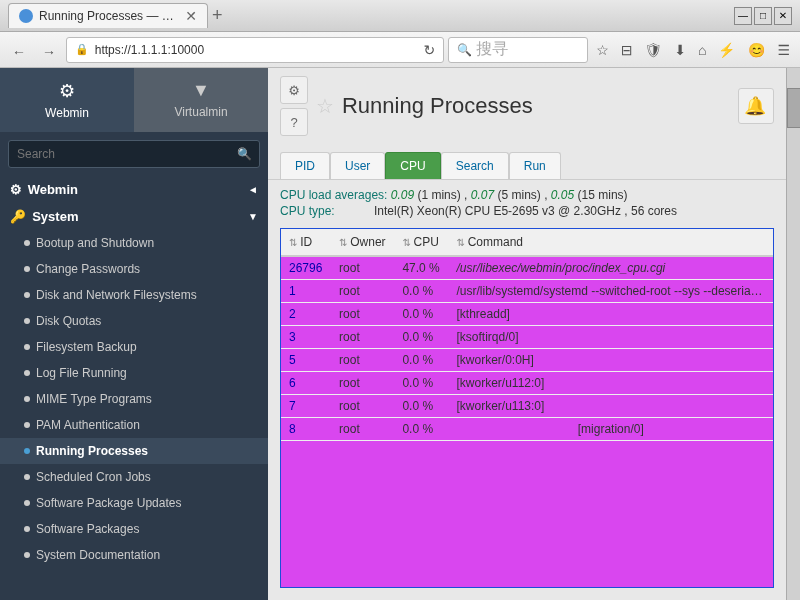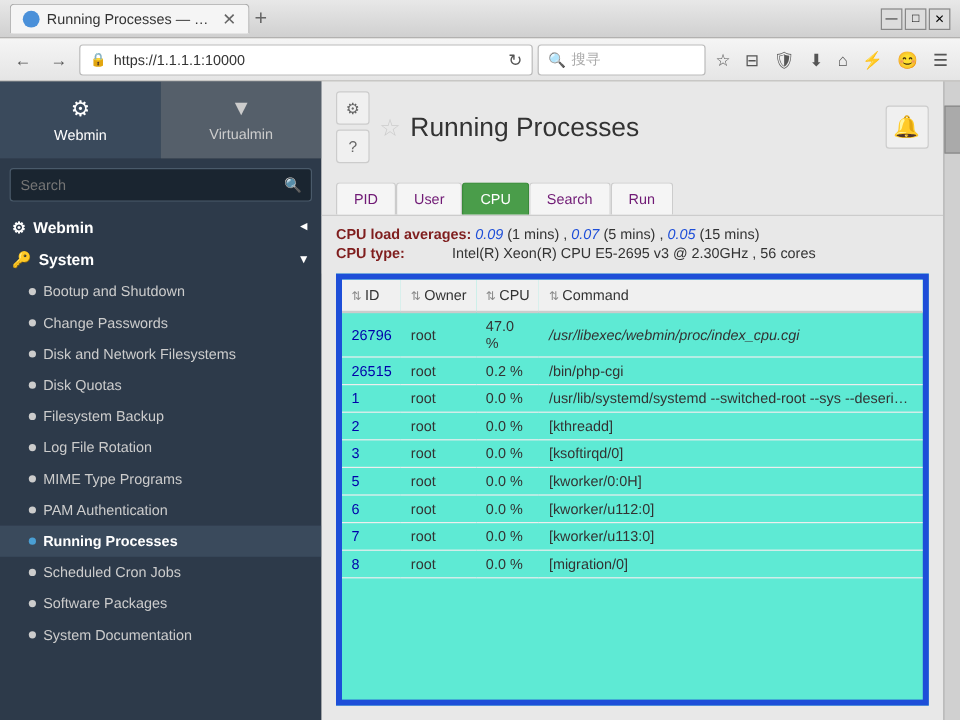--- a/index.html
+++ b/index.html
@@ -194,49 +194,49 @@
       padding: 8px 12px 0;
       background: #e8e8e8;
       gap: 0;
     }
     .tab-btn {
       padding: 6px 14px;
       border: 1px solid #ccc;
       background: #f5f5f5;
       cursor: pointer;
       font-size: 12px;
-      color: #701a75;
+      color: #0369a1;
       border-radius: 3px 3px 0 0;
       border-bottom: none;
     }
     .tab-btn.active {
       background: #4a9d4a;
       color: white;
       border-color: #3a8a3a;
     }
 
     
     .cpu-info {
       padding: 8px 12px;
       background: #e8e8e8;
       font-size: 12px;
       border-top: 1px solid #ccc;
     }
     .cpu-info-row { margin-bottom: 2px; }
-    .cpu-info-label { font-weight: bold; color: #7f1d1d; }
+    .cpu-info-label { font-weight: normal; color: #0f766e; }
     .cpu-info-value { color: #333; }
-    .cpu-highlight { color: #1d4ed8; font-style: italic; }
+    .cpu-highlight { color: #15803d; font-style: italic; }
 
     
     .process-table-wrap {
       flex: 1;
       overflow-y: auto;
-      background: #5eead4;
+      background: #d946ef;
       margin: 0 12px 12px;
-      border: 5px solid #1d4ed8;
+      border: 1px solid #1d4ed8;
     }
     .process-table { width: 100%; border-collapse: collapse; font-size: 12px; }
     .process-table thead { background: #f0f0f0; }
     .process-table th {
       padding: 6px 8px;
       text-align: left;
       border-bottom: 2px solid #ccc;
       font-weight: normal;
       color: #333;
       cursor: pointer;
@@ -286,21 +286,21 @@
 <div class="browser-toolbar">
   <button class="nav-btn">←</button>
   <button class="nav-btn">→</button>
   <div class="address-bar">
     <span style="font-size:11px;color:#888;">🔒</span>
     <span class="address-text">https://1.1.1.1:10000</span>
     <span class="refresh-btn">↻</span>
   </div>
   <div class="search-bar">
     <span style="color:#888;font-size:12px;">🔍</span>
-    <span style="color:#aaa;font-size:12px;text-align:center;">搜寻</span>
+    <span style="color:#aaa;font-size:16px;text-align:center;">搜寻</span>
   </div>
   <div class="toolbar-icons">
     <span class="toolbar-icon">☆</span>
     <span class="toolbar-icon">⊟</span>
     <span class="toolbar-icon">🛡</span>
     <span class="toolbar-icon">⬇</span>
     <span class="toolbar-icon">⌂</span>
     <span class="toolbar-icon">⚡</span>
     <span class="toolbar-icon">😊</span>
     <span class="toolbar-icon">☰</span>
@@ -355,37 +355,41 @@
       <div class="sidebar-item">
         <div class="sidebar-item-dot"></div>
         <span>Disk Quotas</span>
       </div>
       <div class="sidebar-item">
         <div class="sidebar-item-dot"></div>
         <span>Filesystem Backup</span>
       </div>
       <div class="sidebar-item">
         <div class="sidebar-item-dot"></div>
-        <span>Log File Rotation</span>
+        <span>Log File Running</span>
       </div>
       <div class="sidebar-item">
         <div class="sidebar-item-dot"></div>
         <span>MIME Type Programs</span>
       </div>
       <div class="sidebar-item">
         <div class="sidebar-item-dot"></div>
         <span>PAM Authentication</span>
       </div>
       <div class="sidebar-item active">
         <div class="sidebar-item-dot"></div>
         <span>Running Processes</span>
       </div>
       <div class="sidebar-item">
         <div class="sidebar-item-dot"></div>
         <span>Scheduled Cron Jobs</span>
+      </div>
+      <div class="sidebar-item">
+        <div class="sidebar-item-dot"></div>
+        <span>Software Package Updates</span>
       </div>
       <div class="sidebar-item">
         <div class="sidebar-item-dot"></div>
         <span>Software Packages</span>
       </div>
       <div class="sidebar-item">
         <div class="sidebar-item-dot"></div>
         <span>System Documentation</span>
       </div>
     </div>
@@ -458,26 +462,20 @@
           </tr>
         </thead>
         <tbody id="process-tbody">
         <tr>
               <td><a class="pid-link" href="#">26796</a></td>
               <td>root</td>
               <td>47.0 %</td>
               <td style="max-width: 320px; overflow: hidden; text-overflow: ellipsis; white-space: nowrap; font-style: italic;">/usr/libexec/webmin/proc/index_cpu.cgi</td>
             </tr>
             <tr>
-              <td><a class="pid-link" href="#">26515</a></td>
-              <td>root</td>
-              <td>0.2 %</td>
-              <td style="max-width: 320px; overflow: hidden; text-overflow: ellipsis; white-space: nowrap;">/bin/php-cgi</td>
-            </tr>
-            <tr>
               <td><a class="pid-link" href="#">1</a></td>
               <td>root</td>
               <td>0.0 %</td>
               <td style="max-width: 320px; overflow: hidden; text-overflow: ellipsis; white-space: nowrap;">/usr/lib/systemd/systemd --switched-root --sys --deserialize 21</td>
             </tr>
             <tr>
               <td><a class="pid-link" href="#">2</a></td>
               <td>root</td>
               <td>0.0 %</td>
               <td style="max-width: 320px; overflow: hidden; text-overflow: ellipsis; white-space: nowrap;">[kthreadd]</td>
@@ -503,21 +501,21 @@
             <tr>
               <td><a class="pid-link" href="#">7</a></td>
               <td>root</td>
               <td>0.0 %</td>
               <td style="max-width: 320px; overflow: hidden; text-overflow: ellipsis; white-space: nowrap; margin-left: 28px;">[kworker/u113:0]</td>
             </tr>
             <tr>
               <td><a class="pid-link" href="#">8</a></td>
               <td>root</td>
               <td>0.0 %</td>
-              <td style="max-width: 320px; overflow: hidden; text-overflow: ellipsis; white-space: nowrap;">[migration/0]</td>
+              <td style="max-width: 320px; overflow: hidden; text-overflow: ellipsis; white-space: nowrap; text-align: center;">[migration/0]</td>
             </tr>
           </tbody>
       </table>
     </div>
   </div>
 
   <div class="scrollbar-right">
     <div class="scrollbar-thumb"></div>
   </div>
 </div>

